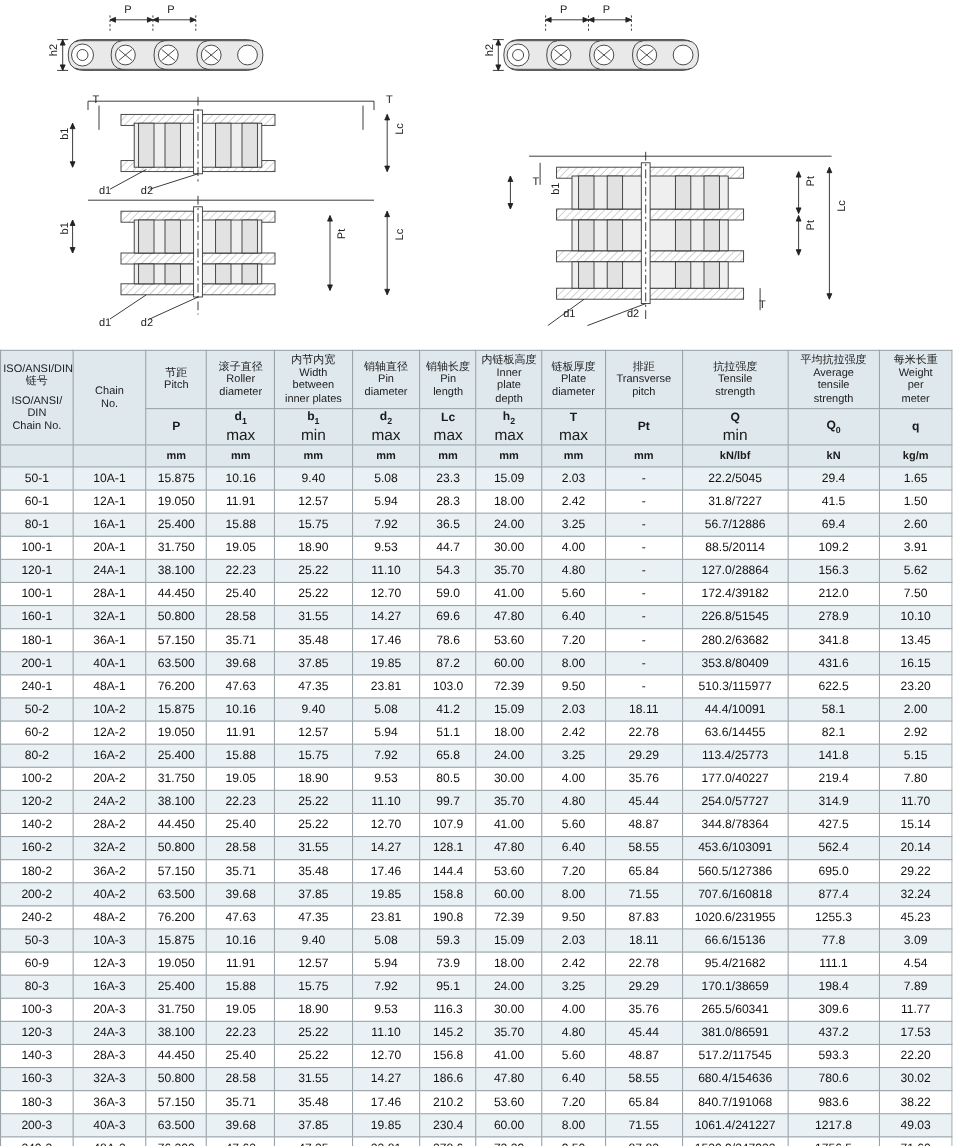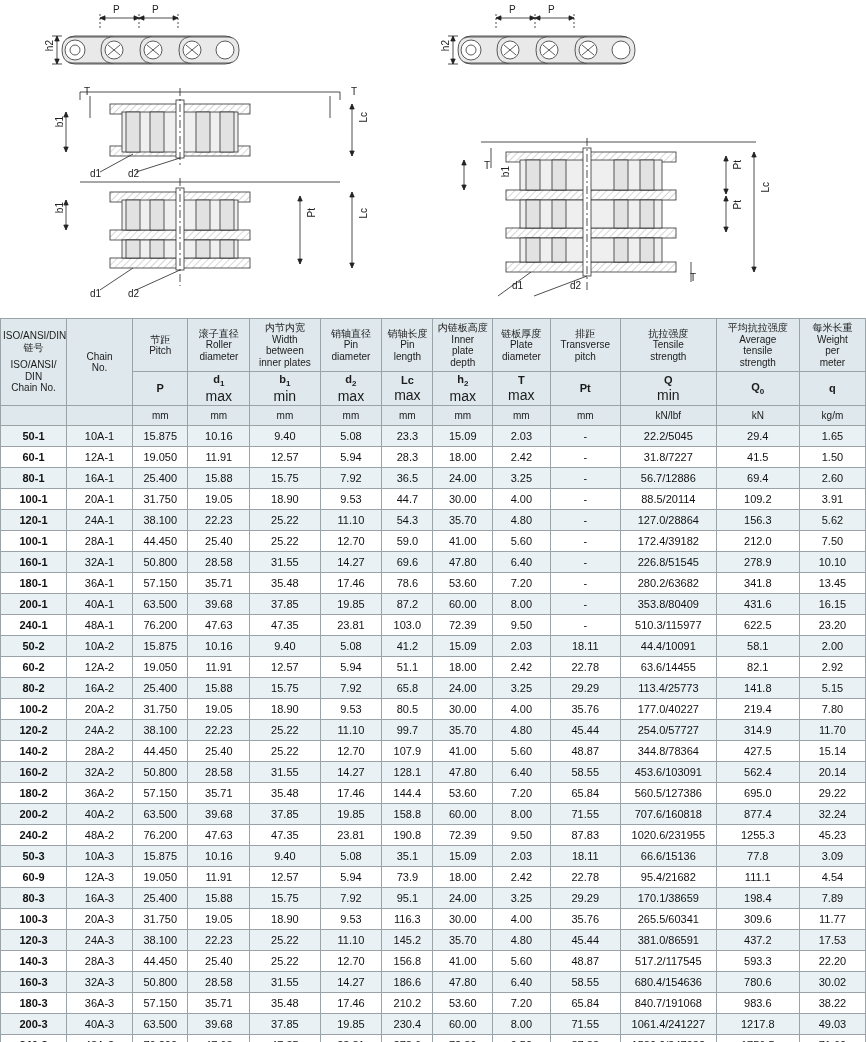--- a/index.html
+++ b/index.html
@@ -11,24 +11,24 @@
   .dwg{position:absolute;}
   .dlabel{position:absolute;font-size:10px;color:#222;font-family:"Liberation Sans",sans-serif;}
   .vlabel{position:absolute;font-size:10px;color:#222;writing-mode:vertical-rl;transform:rotate(180deg);}
 
   
   table{border-collapse:collapse;width:866px;table-layout:fixed;font-size:10.5px;}
   th,td{border:1px solid #9aa3a8;text-align:center;vertical-align:middle;padding:1px 1px;}
   thead th{background:#dfe8ec;font-weight:normal;line-height:1.15;color:#1b1b1b;}
   thead th.hdr1{font-size:10px;padding:3px 2px;}
   thead th.hdr2{font-size:11px;height:20px;font-weight:bold;}
-  thead th.hdr3{font-size:10px;height:17px;}
+  thead th.hdr3{font-size:10px;height:17px;font-weight:bold;}
   tbody td{height:18px;font-size:11px;}
   tbody tr.alt td{background:#e9f1f4;}
-  tbody tr td:first-child{font-weight:bold;}
+  tbody tr td:first-child{font-weight:normal;}
   .cn{font-size:10px;}
   .sub{font-size:14px;}
   .sup{font-size:8px;vertical-align:sub;}
 </style>
 </head>
 <body>
 
 <div class="page">
 
   <div class="drawings">
@@ -677,21 +677,21 @@
           <td>1255.3</td>
           <td>45.23</td>
         </tr>
         <tr class="alt">
           <td>50-3</td>
           <td>10A-3</td>
           <td>15.875</td>
           <td>10.16</td>
           <td>9.40</td>
           <td>5.08</td>
-          <td>35.1</td>
+          <td>59.3</td>
           <td>15.09</td>
           <td>2.03</td>
           <td>18.11</td>
           <td>66.6/15136</td>
           <td>77.8</td>
           <td>3.09</td>
         </tr>
         <tr>
           <td>60-9</td>
           <td>12A-3</td>

